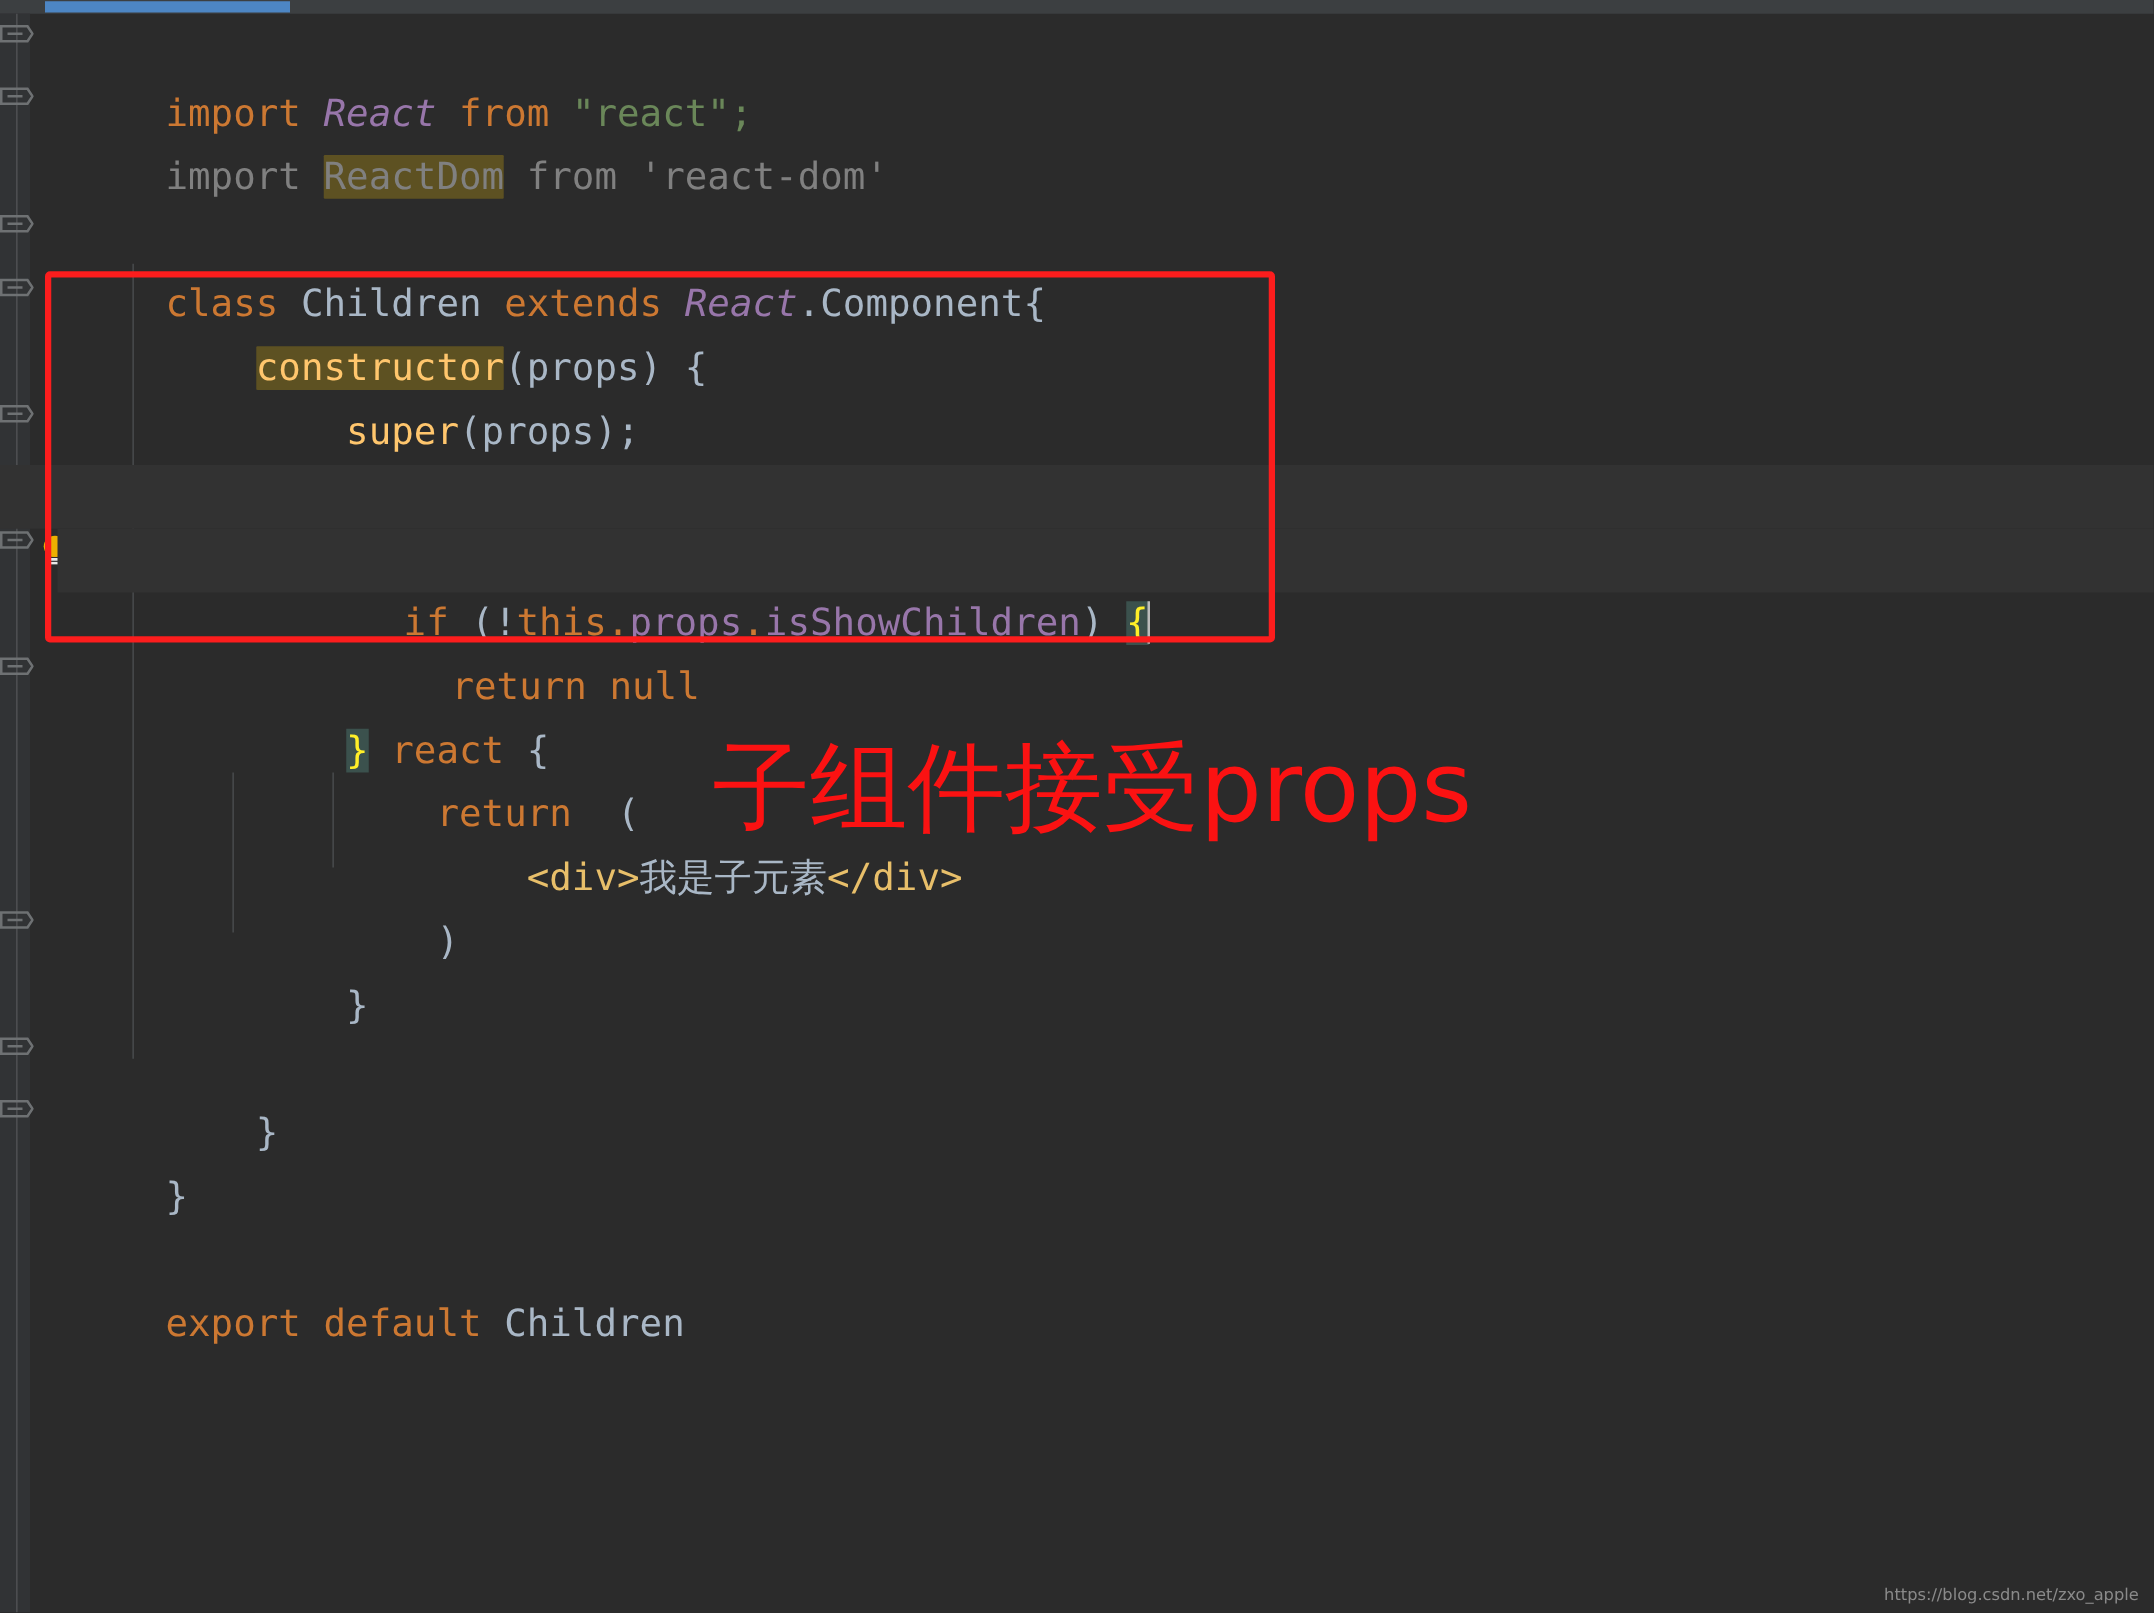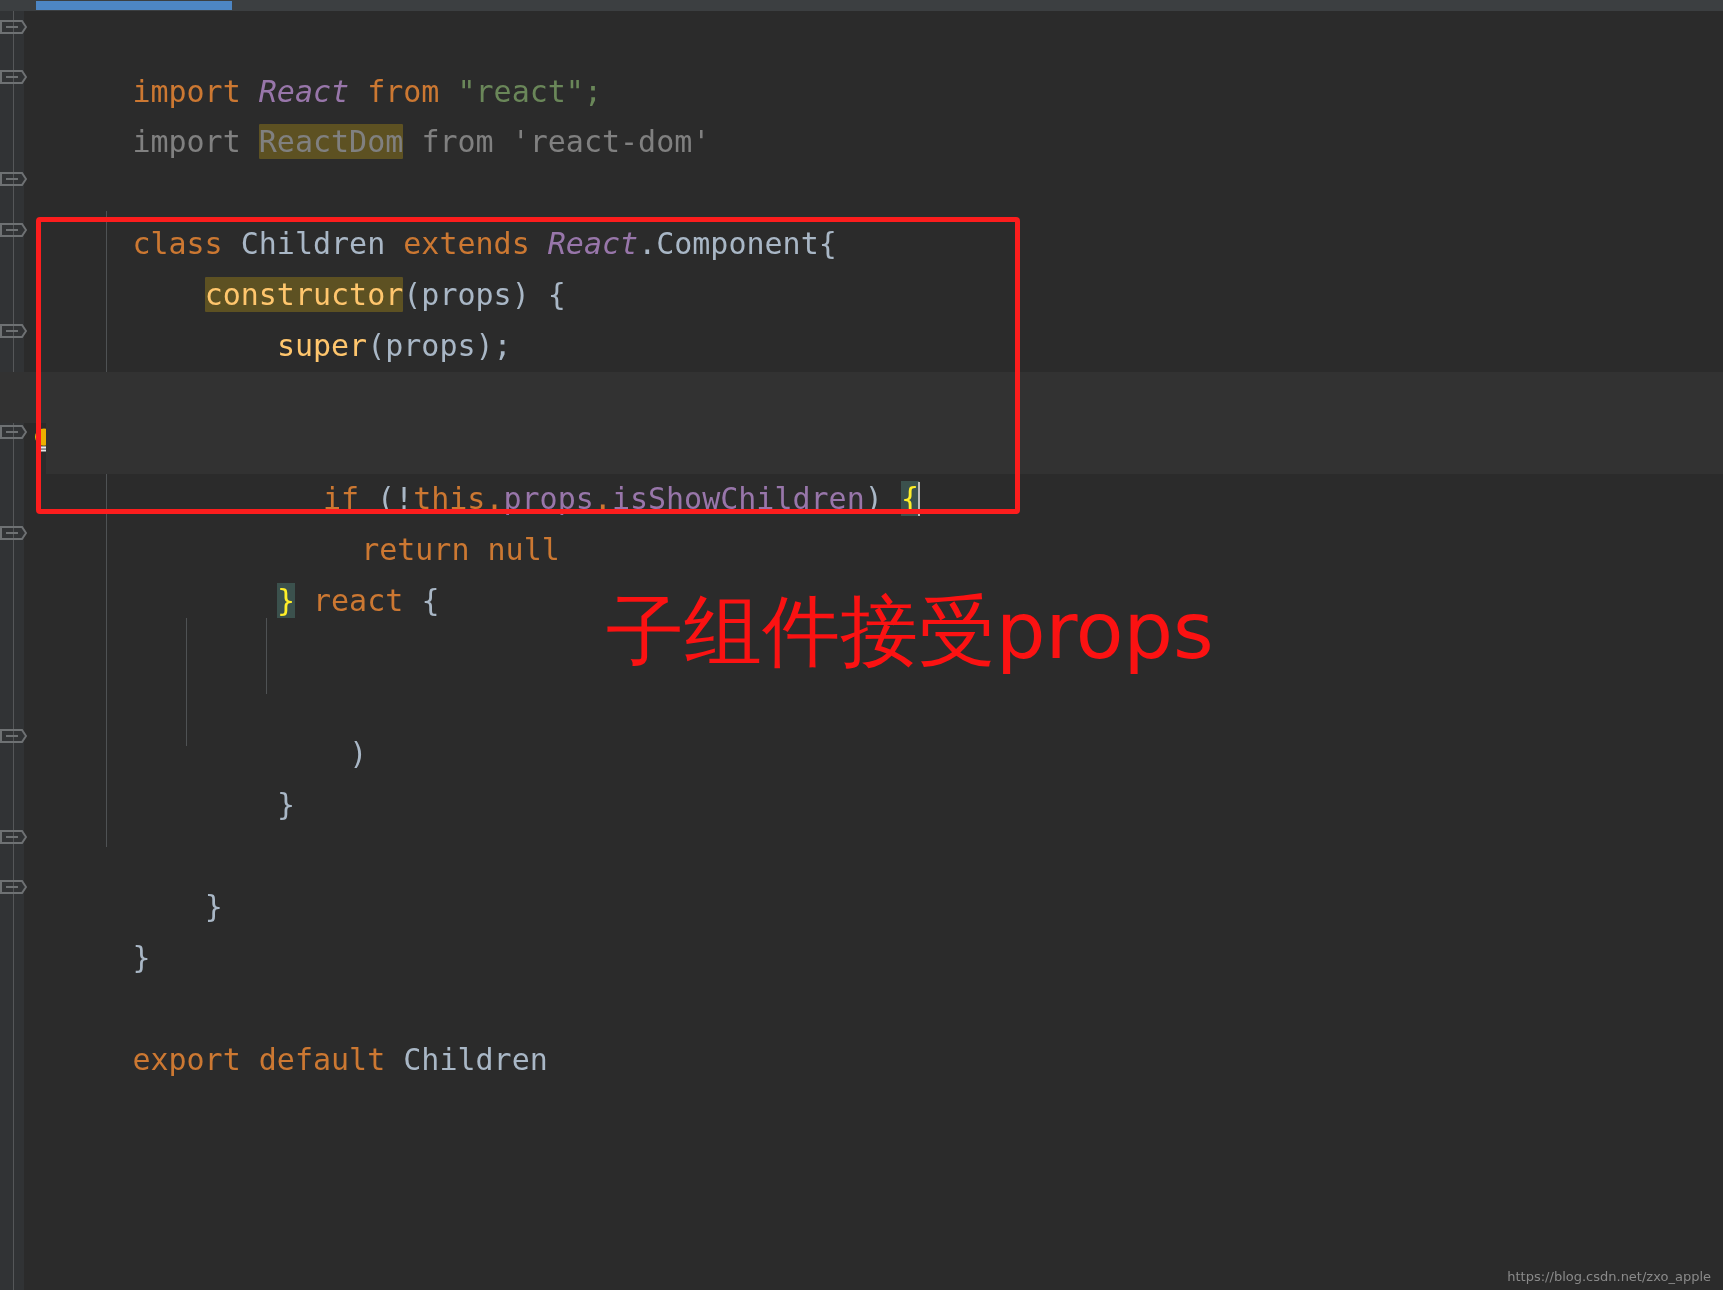--- a/index.html
+++ b/index.html
@@ -140,21 +140,20 @@
     pointer-events: none;
   }
   .red-note {
     position: absolute;
     color: #fb1212;
     font-family: "DejaVu Sans", "Liberation Sans", sans-serif;
     font-size: 78px;
     line-height: 78px;
     white-space: nowrap;
     font-weight: 400;
-    margin-left: 36px;
   }
 
   .watermark {
     position: absolute;
     right: 12px;
     bottom: 6px;
     color: #8a8a8a;
     font-family: "DejaVu Sans", "Liberation Sans", sans-serif;
     font-size: 13px;
     white-space: nowrap;
@@ -302,22 +301,28 @@
     <div class="line" style="top:463px;padding-left:36px;">
       <span>            </span><span class="kw">return</span><span class="plain"> </span><span class="kw">null</span>
     </div>
 
     
     <div class="line" style="top:514px;">
       <span>        </span><span class="brace-match">}</span><span class="plain"> </span><span class="kw">react</span><span class="plain"> </span><span class="brace">{</span>
     </div>
 
     
-
-    
+    <div class="line" style="top:565px;">
+      <span>            </span><span class="kw">return</span><span class="plain"> </span><span class="brace" style="visibility:hidden">)</span><span class="brace">(</span>
+    </div>
+
+    
+    <div class="line" style="top:616px;">
+      <span>                </span><span class="tag">&lt;div&gt;</span><span class="text">我是子元素</span><span class="tag">&lt;/div&gt;</span>
+    </div>
 
     
     <div class="line" style="top:667px;">
       <span>            </span><span class="brace">)</span>
     </div>
 
     
     <div class="line" style="top:718px;">
       <span>        </span><span class="brace">}</span>
     </div>

